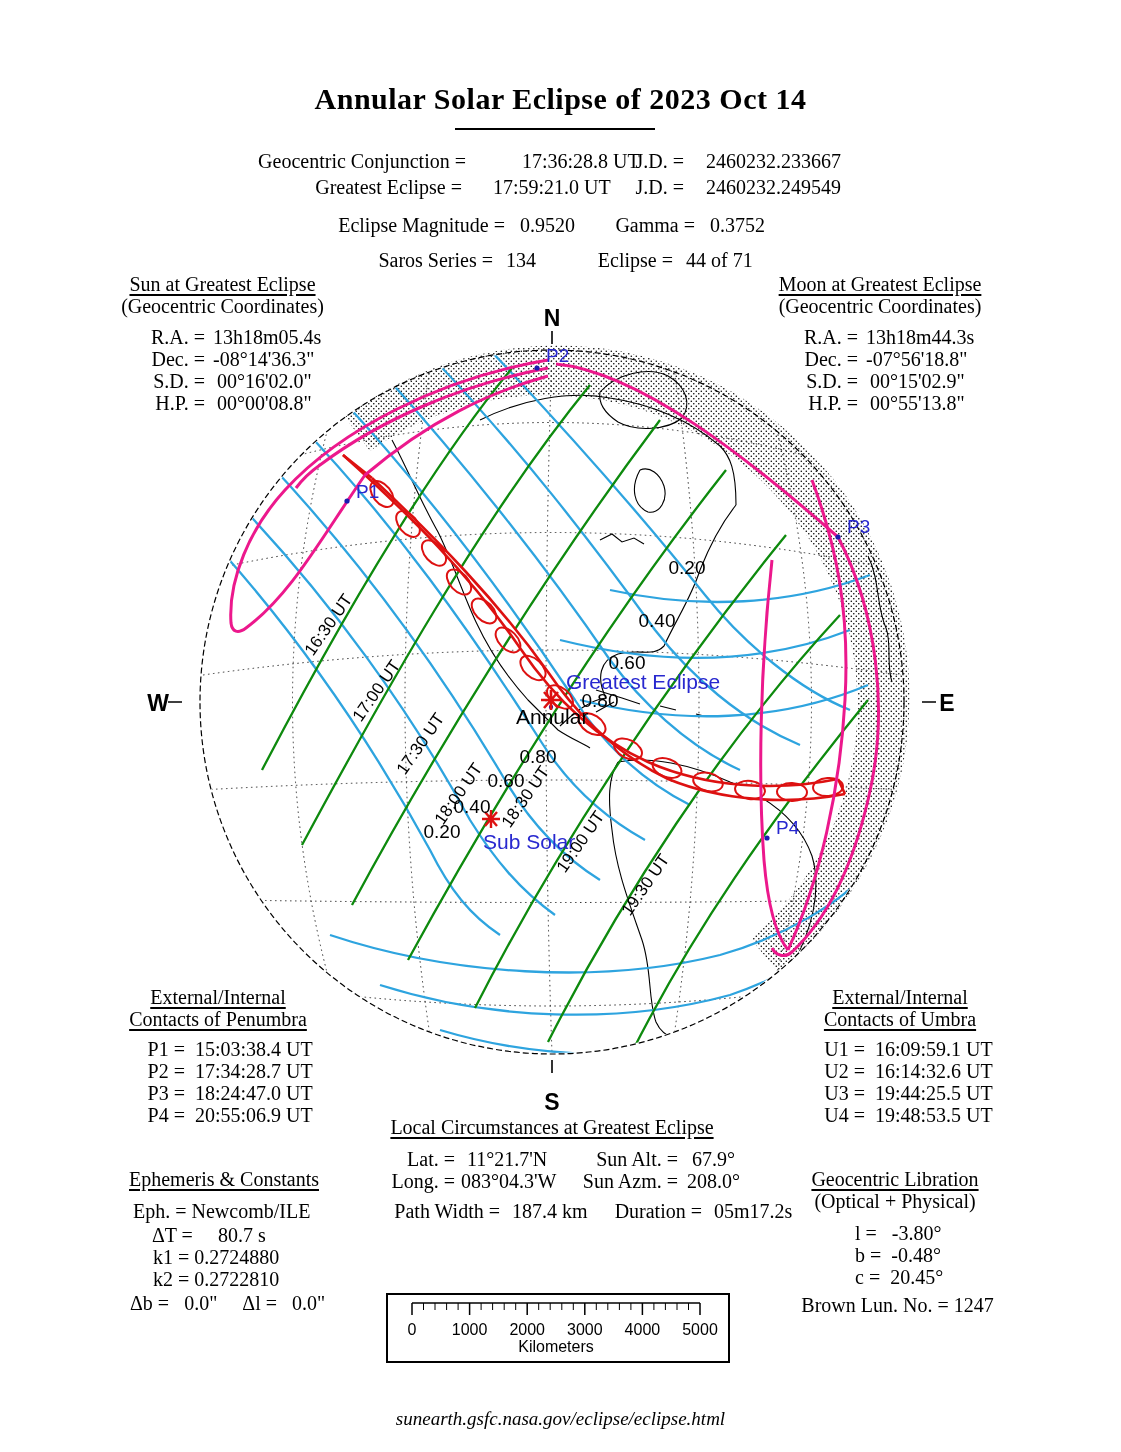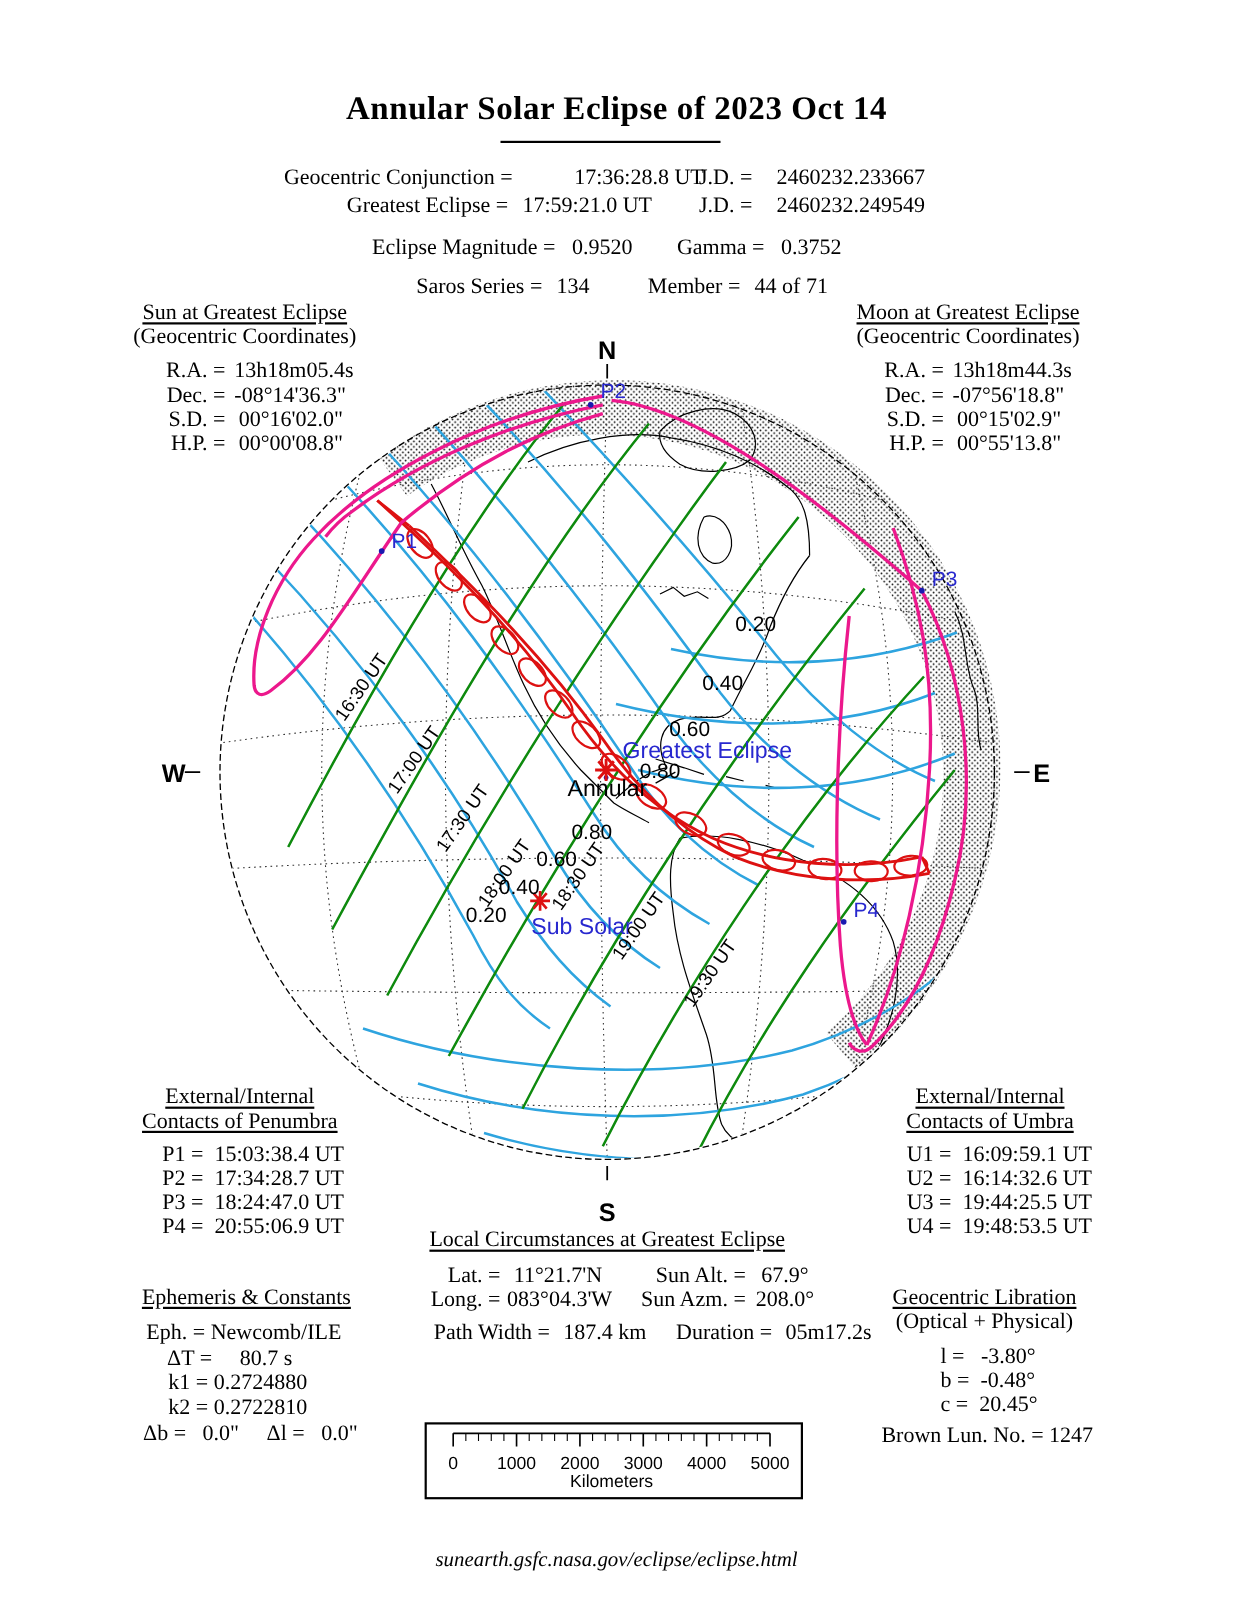--- a/index.html
+++ b/index.html
@@ -193,32 +193,32 @@
   <div class="abs title c" style="left:0;top:82;width:1121px;top:82px;">Annular Solar Eclipse of  2023 Oct 14</div>
   <div class="abs rule" style="left:455px;top:128px;width:200px;"></div>
 
   <div>
     <span class="abs ser r" style="left:154px;top:150px;width:312px;">Geocentric Conjunction =</span>
     <span class="abs ser" style="left:475px;top:150px;margin-left:47px;">17:36:28.8 UT</span>
     <span class="abs ser r" style="left:560px;top:150px;width:124px;">J.D. =</span>
     <span class="abs ser" style="left:706px;top:150px;">2460232.233667</span>
 
     <span class="abs ser r" style="left:150px;top:176px;width:312px;">Greatest Eclipse =</span>
-    <span class="abs ser" style="left:475px;top:176px;">17:59:21.0 UT</span>
+    <span class="abs ser" style="left:493px;top:176px;">17:59:21.0 UT</span>
     <span class="abs ser r" style="left:560px;top:176px;width:124px;">J.D. =</span>
     <span class="abs ser" style="left:706px;top:176px;">2460232.249549</span>
 
     <span class="abs ser r" style="left:150px;top:214px;width:355px;">Eclipse Magnitude =</span>
     <span class="abs ser" style="left:520px;top:214px;">0.9520</span>
     <span class="abs ser r" style="left:560px;top:214px;width:135px;">Gamma =</span>
     <span class="abs ser" style="left:710px;top:214px;">0.3752</span>
 
     <span class="abs ser r" style="left:150px;top:249px;width:343px;">Saros Series =</span>
     <span class="abs ser" style="left:506px;top:249px;">134</span>
-    <span class="abs ser r" style="left:480px;top:249px;width:193px;">Member =</span>
+    <span class="abs ser r" style="left:480px;top:249px;width:193px;">Eclipse =</span>
     <span class="abs ser" style="left:686px;top:249px;">44 of 71</span>
   </div>
 
   <div>
     <div class="abs ser c u" style="left:100px;top:273px;width:245px;">Sun at Greatest Eclipse</div>
     <div class="abs ser c" style="left:100px;top:295px;width:245px;">(Geocentric Coordinates)</div>
     <span class="abs ser r" style="left:90px;top:326px;width:115px;">R.A. =</span>
     <span class="abs ser" style="left:213px;top:326px;">13h18m05.4s</span>
     <span class="abs ser r" style="left:90px;top:348px;width:115px;">Dec. =</span>
     <span class="abs ser" style="left:213px;top:348px;">-08°14'36.3"</span>

